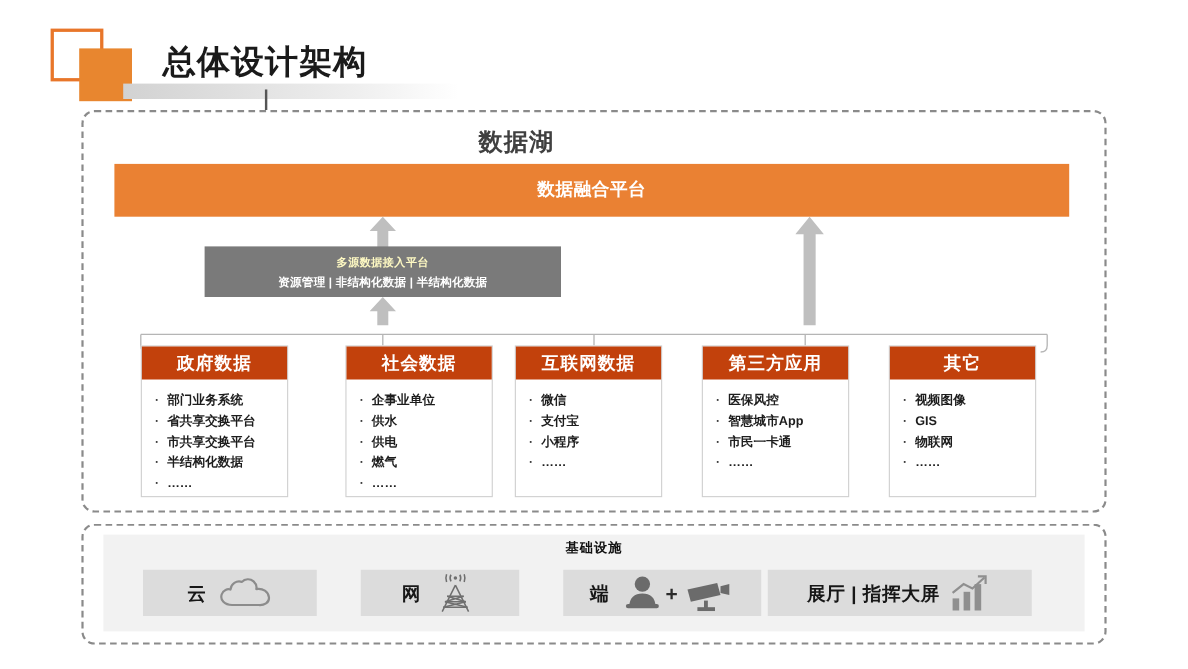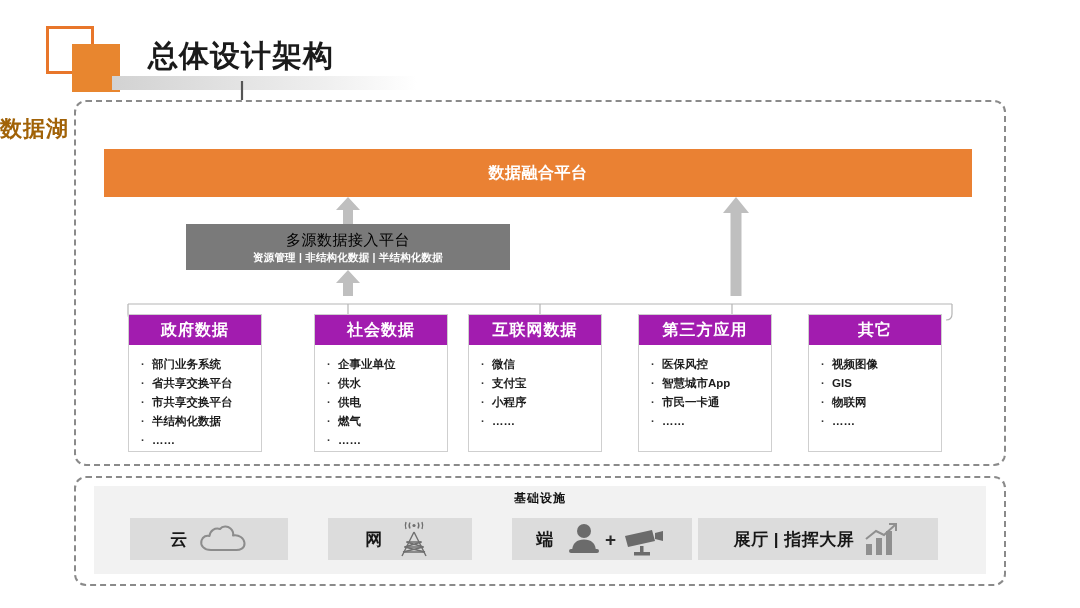--- a/index.html
+++ b/index.html
@@ -82,23 +82,24 @@
   #infra-panel {
     left: 74px; top: 476px;
     width: 932px; height: 110px;
   }
 
   
   #lake-title {
     position: absolute;
     left: 0; top: 114px;
     width: 939px;
+    text-align: center;
     font-size: 22px;
     font-weight: bold;
-    color: #a16207;
+    color: #404040;
     letter-spacing: 1px;
   }
   #fusion-bar {
     position: absolute;
     left: 104px; top: 149px;
     width: 868px; height: 48px;
     background: #EA8133;
     display: flex;
     flex-direction: row;
     align-items: center;
@@ -120,21 +121,21 @@
     position: absolute;
     left: 186px; top: 224px;
     width: 324px; height: 46px;
     background: #7A7A7A;
     display: flex;
     flex-direction: column;
     align-items: center;
     justify-content: center;
   }
   #access-bar .row-title {
-    font-size: 15px; font-weight: normal; color: #000000;
+    font-size: 10px; font-weight: bold; color: #fef9c3;
     letter-spacing: 0.5px; line-height: 19px;
   }
   #access-bar .row-sub {
     font-size: 10.5px; font-weight: bold; color: #ffffff;
     letter-spacing: 0.2px; line-height: 15px;
     margin-top: 1px;
   }
 
   
   .arrow {
@@ -155,21 +156,21 @@
     position: absolute;
     top: 314px;
     width: 134px;
     height: 138px;
     background: #ffffff;
     border: 1px solid #cfcfcf;
     box-sizing: border-box;
   }
   .card-head {
     height: 30px;
-    background: #a21caf;
+    background: #c2410c;
     display: flex;
     align-items: center;
     justify-content: center;
     font-size: 16px;
     font-weight: bold;
     color: #ffffff;
     letter-spacing: 1px;
     font-family: Liberation Mono, monospace;
   }
   .card-body {

